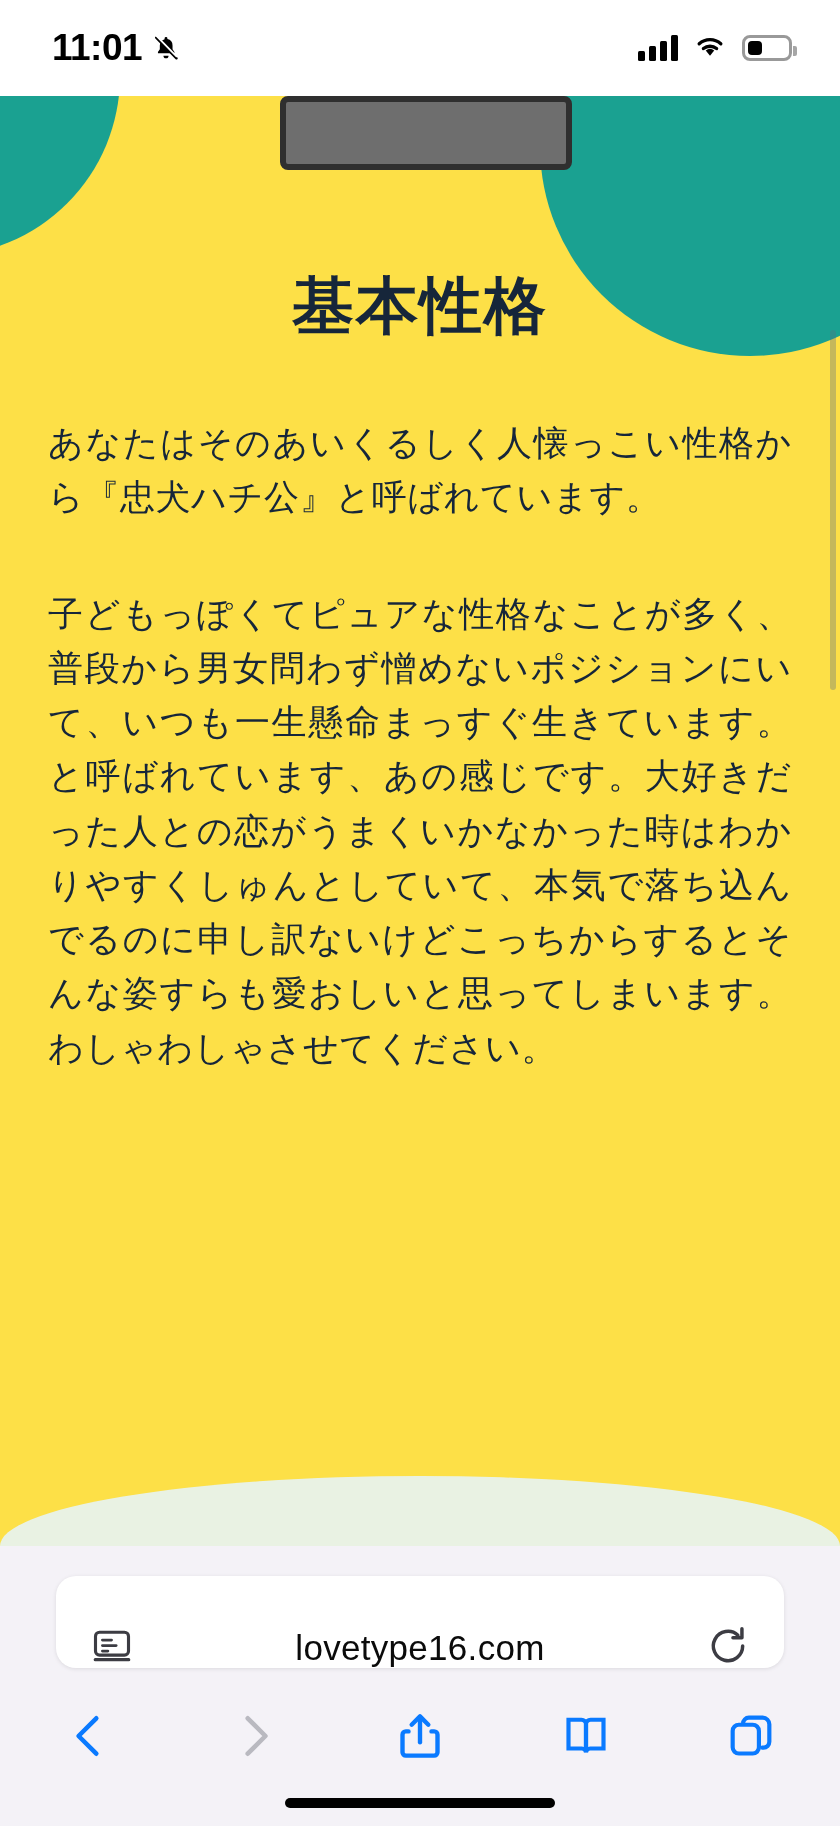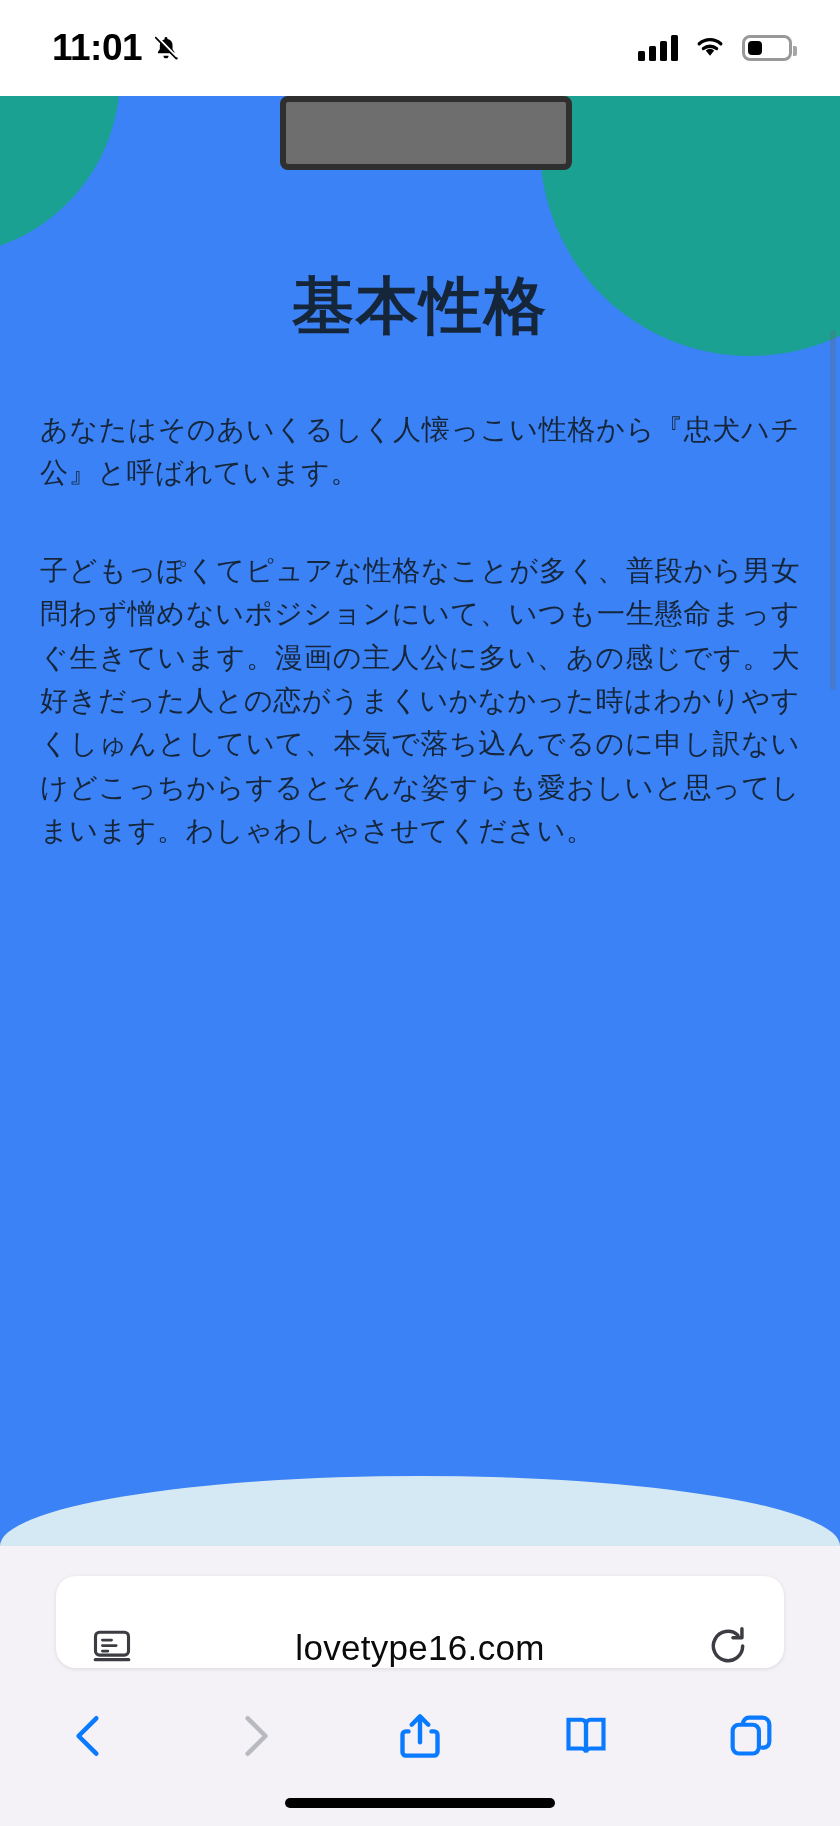--- a/index.html
+++ b/index.html
@@ -96,21 +96,21 @@
     background: #000;
     border-radius: 4px;
   }
 
   
   .page {
     position: absolute;
     top: 96px; left: 0;
     width: 840px;
     height: 1450px;
-    background: #3b82f6;
+    background: #fde047;
     overflow: hidden;
   }
   .teal-blob {
     position: absolute;
     top: -160px;
     right: -120px;
     width: 420px;
     height: 420px;
     background: #1aa191;
     border-radius: 50%;
@@ -162,23 +162,23 @@
   .article-title {
     margin: 0;
     padding-top: 168px;
     text-align: center;
     font-size: 62px;
     font-weight: bold;
     color: #16263a;
     letter-spacing: 2px;
   }
   .para {
-    margin: 8px;
+    margin: 16px;
     padding-top: 46px;
-    font-size: 28px;
+    font-size: 35px;
     line-height: 1.55;
     color: #16263a;
     letter-spacing: 0.6px;
     text-align: justify;
   }
   .para.first { padding-top: 52px; }
 
   
   .wave {
     position: absolute;
@@ -306,21 +306,21 @@
   <div class="teal-blob-left"></div>
 
   <div class="illustration">
     <div class="ill-box-inner"></div>
     <div class="ill-box"></div>
   </div>
 
   <div class="content">
     <h1 class="article-title">基本性格</h1>
     <p class="para first">あなたはそのあいくるしく人懐っこい性格から『忠犬ハチ公』と呼ばれています。</p>
-    <p class="para">子どもっぽくてピュアな性格なことが多く、普段から男女問わず憎めないポジションにいて、いつも一生懸命まっすぐ生きています。漫画の主人公に多い、あの感じです。大好きだった人との恋がうまくいかなかった時はわかりやすくしゅんとしていて、本気で落ち込んでるのに申し訳ないけどこっちからするとそんな姿すらも愛おしいと思ってしまいます。わしゃわしゃさせてください。</p>
+    <p class="para">子どもっぽくてピュアな性格なことが多く、普段から男女問わず憎めないポジションにいて、いつも一生懸命まっすぐ生きています。と呼ばれています、あの感じです。大好きだった人との恋がうまくいかなかった時はわかりやすくしゅんとしていて、本気で落ち込んでるのに申し訳ないけどこっちからするとそんな姿すらも愛おしいと思ってしまいます。わしゃわしゃさせてください。</p>
   </div>
 
   <div class="wave"></div>
 </div>
 
 <div class="scroll-ind"></div>
 
 <div class="browser-chrome">
 
   <div class="url-bar">

